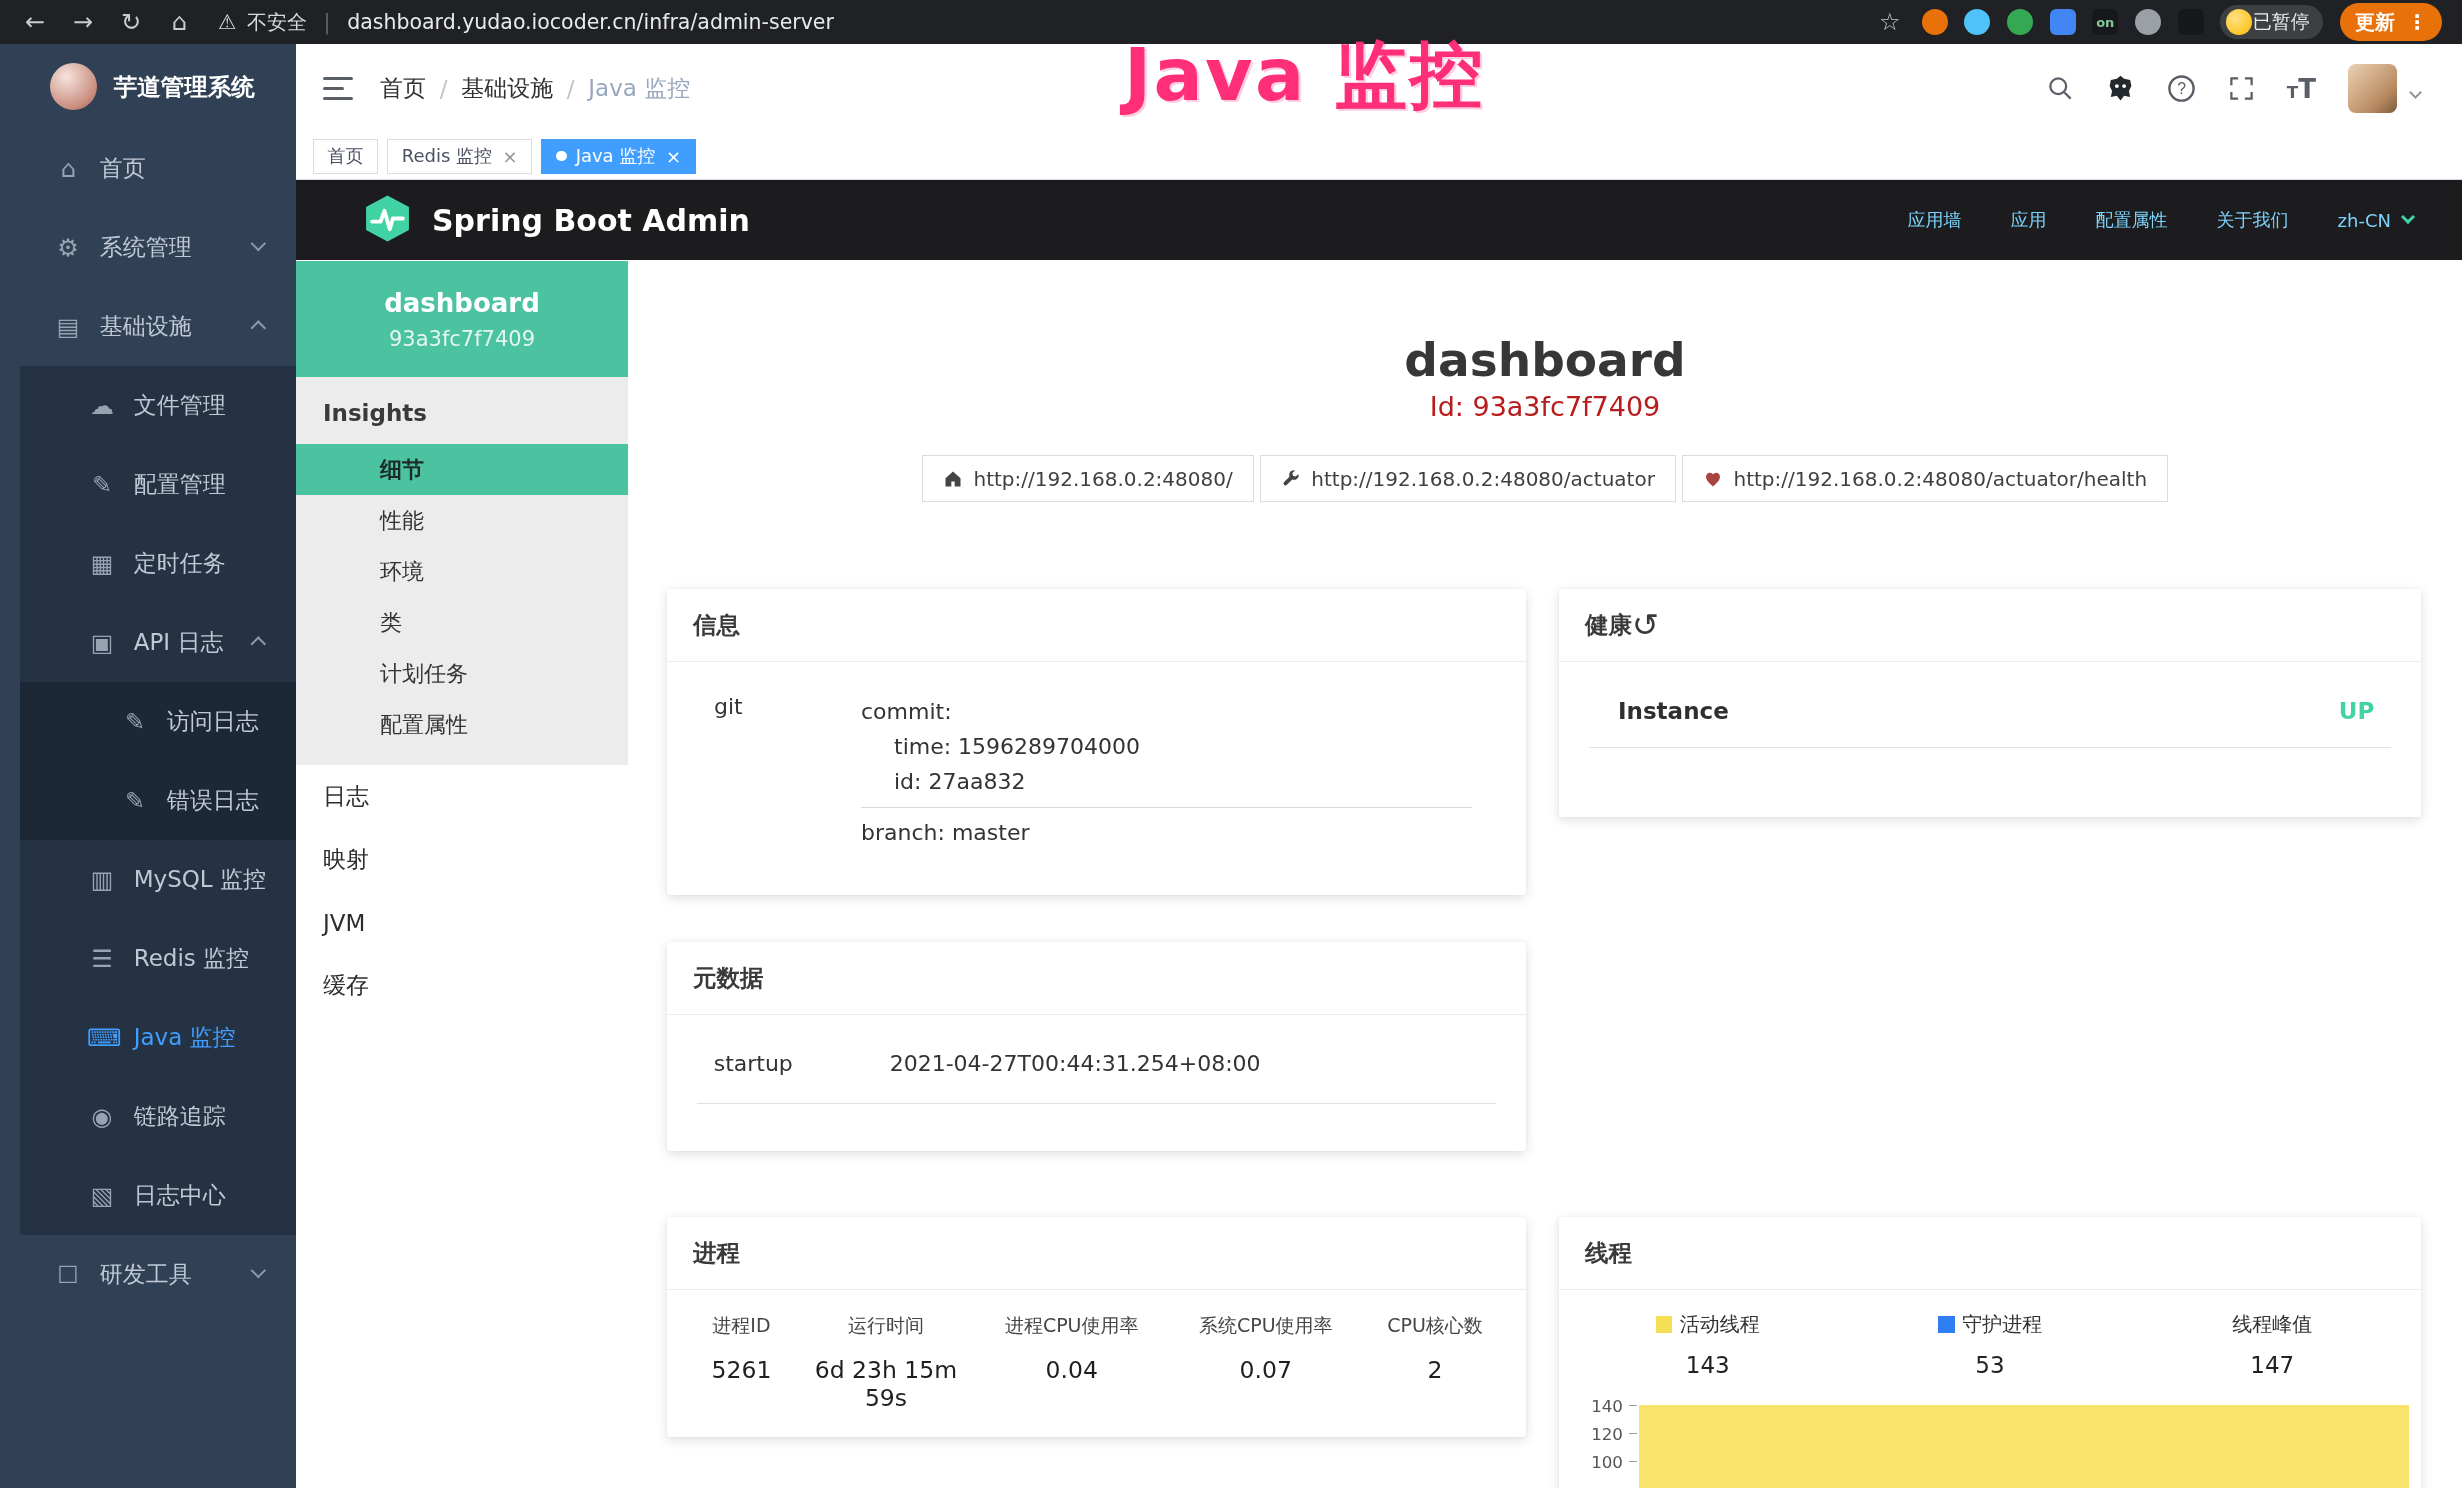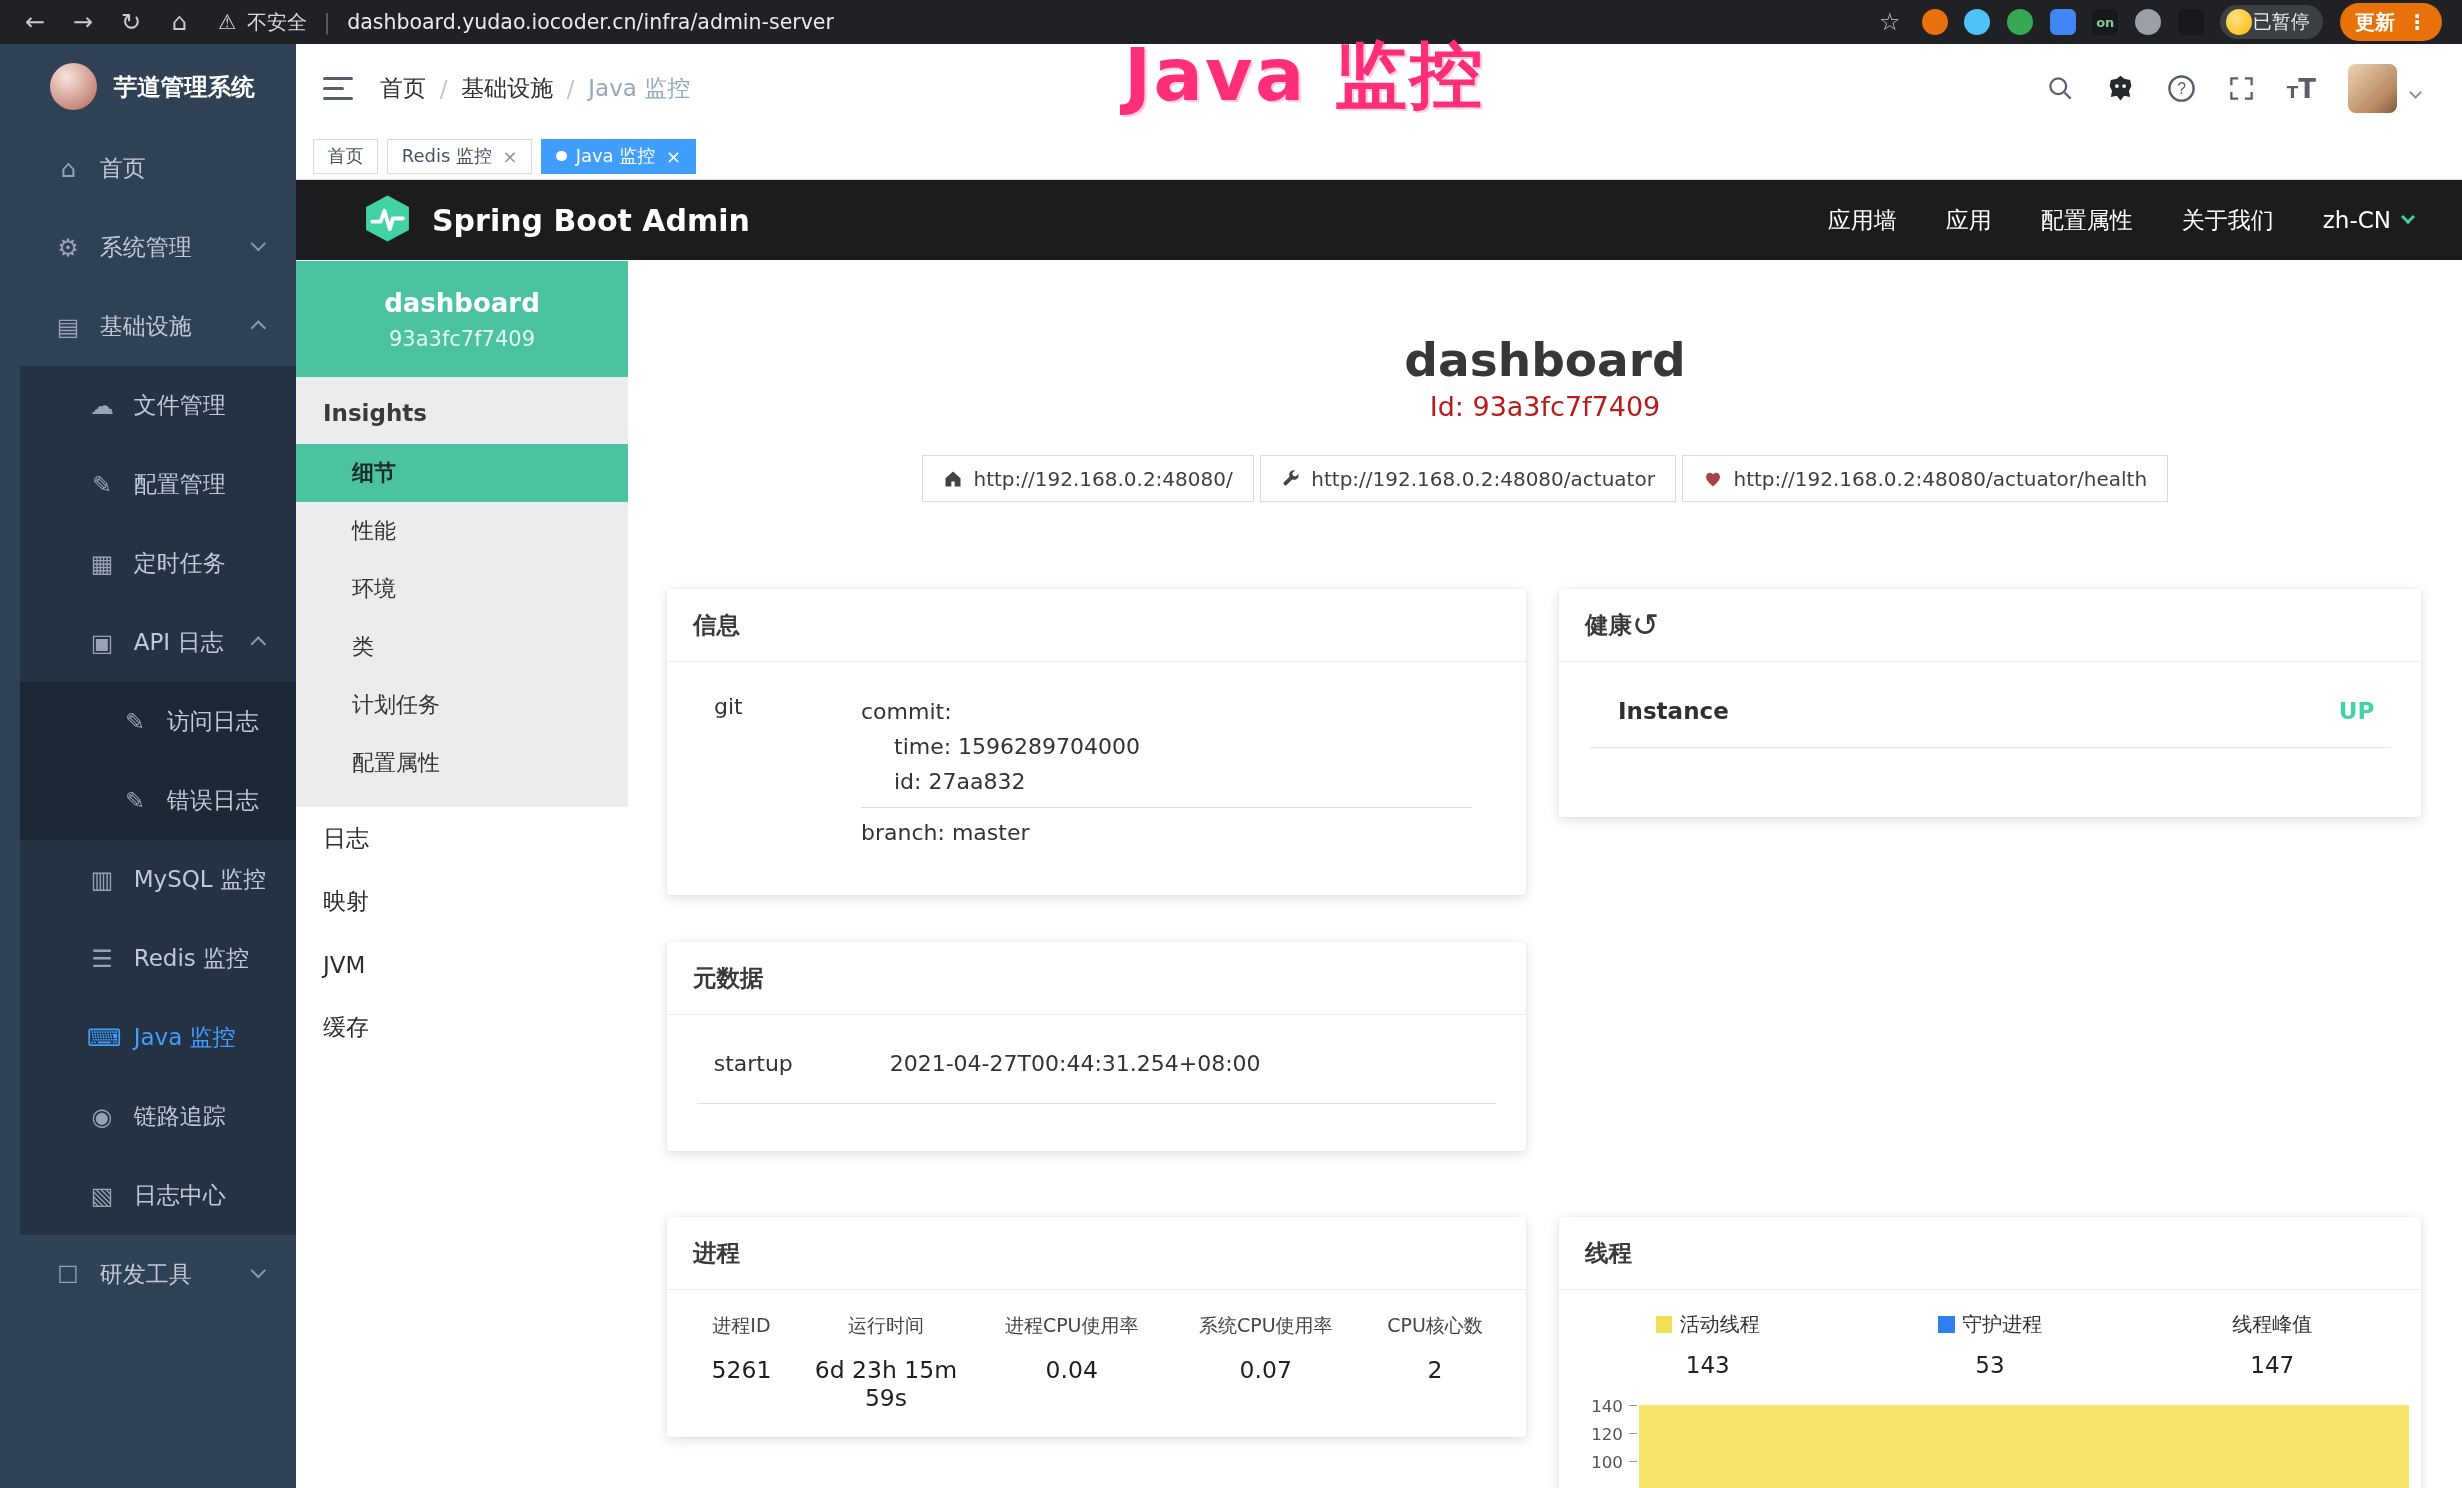--- a/index.html
+++ b/index.html
@@ -76,34 +76,34 @@
   .tab .x { font-size:18px; color:#909399; margin-left:1.5px; }
   .tab.active { background:#409eff; border-color:#409eff; color:#fff; }
   .tab.active .dot { width:10.6px; height:10.6px; border-radius:50%; background:#fff; }
   .tab.active .x { color:#fff; }
 
   
   .sba-header { position:absolute; left:296px; top:180px; right:0; height:80px; background:#1c1c1e;
                 display:flex; align-items:center; padding:0 49px; z-index:18; }
   .sba-brand { display:flex; align-items:center; gap:20px; margin-left:18px; }
   .sba-brand-name { color:#fff; font-size:30px; font-weight:bold; }
-  .sba-nav { margin-left:auto; display:flex; align-items:center; gap:49px; font-size:23px; color:#ffffff; }
+  .sba-nav { margin-left:auto; display:flex; align-items:center; gap:49px; font-size:18px; color:#7dd3fc; }
   .lang { display:flex; align-items:center; gap:12px; }
   .chev-green { width:10px; height:10px; border-right:3px solid #42d3a5; border-bottom:3px solid #42d3a5;
                 transform:rotate(45deg); margin-top:-6px; }
 
   
   .sba-side { position:absolute; left:296px; top:261px; bottom:0; width:332px; background:#fff; z-index:17; }
   .inst-box { height:116px; background:#4cc3a0; display:flex; flex-direction:column;
               align-items:center; justify-content:center; gap:9px; }
   .inst-name { color:#fff; font-size:26px; font-weight:bold; }
   .inst-id { color:rgba(255,255,255,0.85); font-size:21px; }
   .insights-panel { background:#ececec; padding-bottom:15px; }
   .ins-label { font-size:23px; font-weight:bold; color:#3a3a3a; padding:23px 0 18px 27px; }
-  .ins-item { height:58px; display:flex; align-items:center; padding-left:56px; font-size:22px; color:#333; }
+  .ins-item { height:51px; display:flex; align-items:center; padding-left:84px; font-size:22px; color:#333; }
   .ins-item.active { background:#4cc3a0; color:#1d2b26; font-weight:bold; }
   .root-item { height:63px; display:flex; align-items:center; padding-left:27px; font-size:23px; color:#2d2d2d; }
 
   
   .sba-main { position:absolute; left:628px; top:261px; right:0; bottom:0; background:#fff; overflow:hidden; }
   .main-title { margin-top:71px; text-align:center; font-size:47px; font-weight:bold; color:#373737; }
   .main-sub { text-align:center; font-size:27px; color:#b91c1c; margin-top:4px; }
   .links-row { display:flex; justify-content:center; gap:6px; margin-top:33px; }
   .link-btn { display:flex; align-items:center; gap:10.6px; border:0.8px solid #dcdcdc;
               padding:10.6px 20px; font-size:20px; color:#3f3f3f; background:#fff; }

